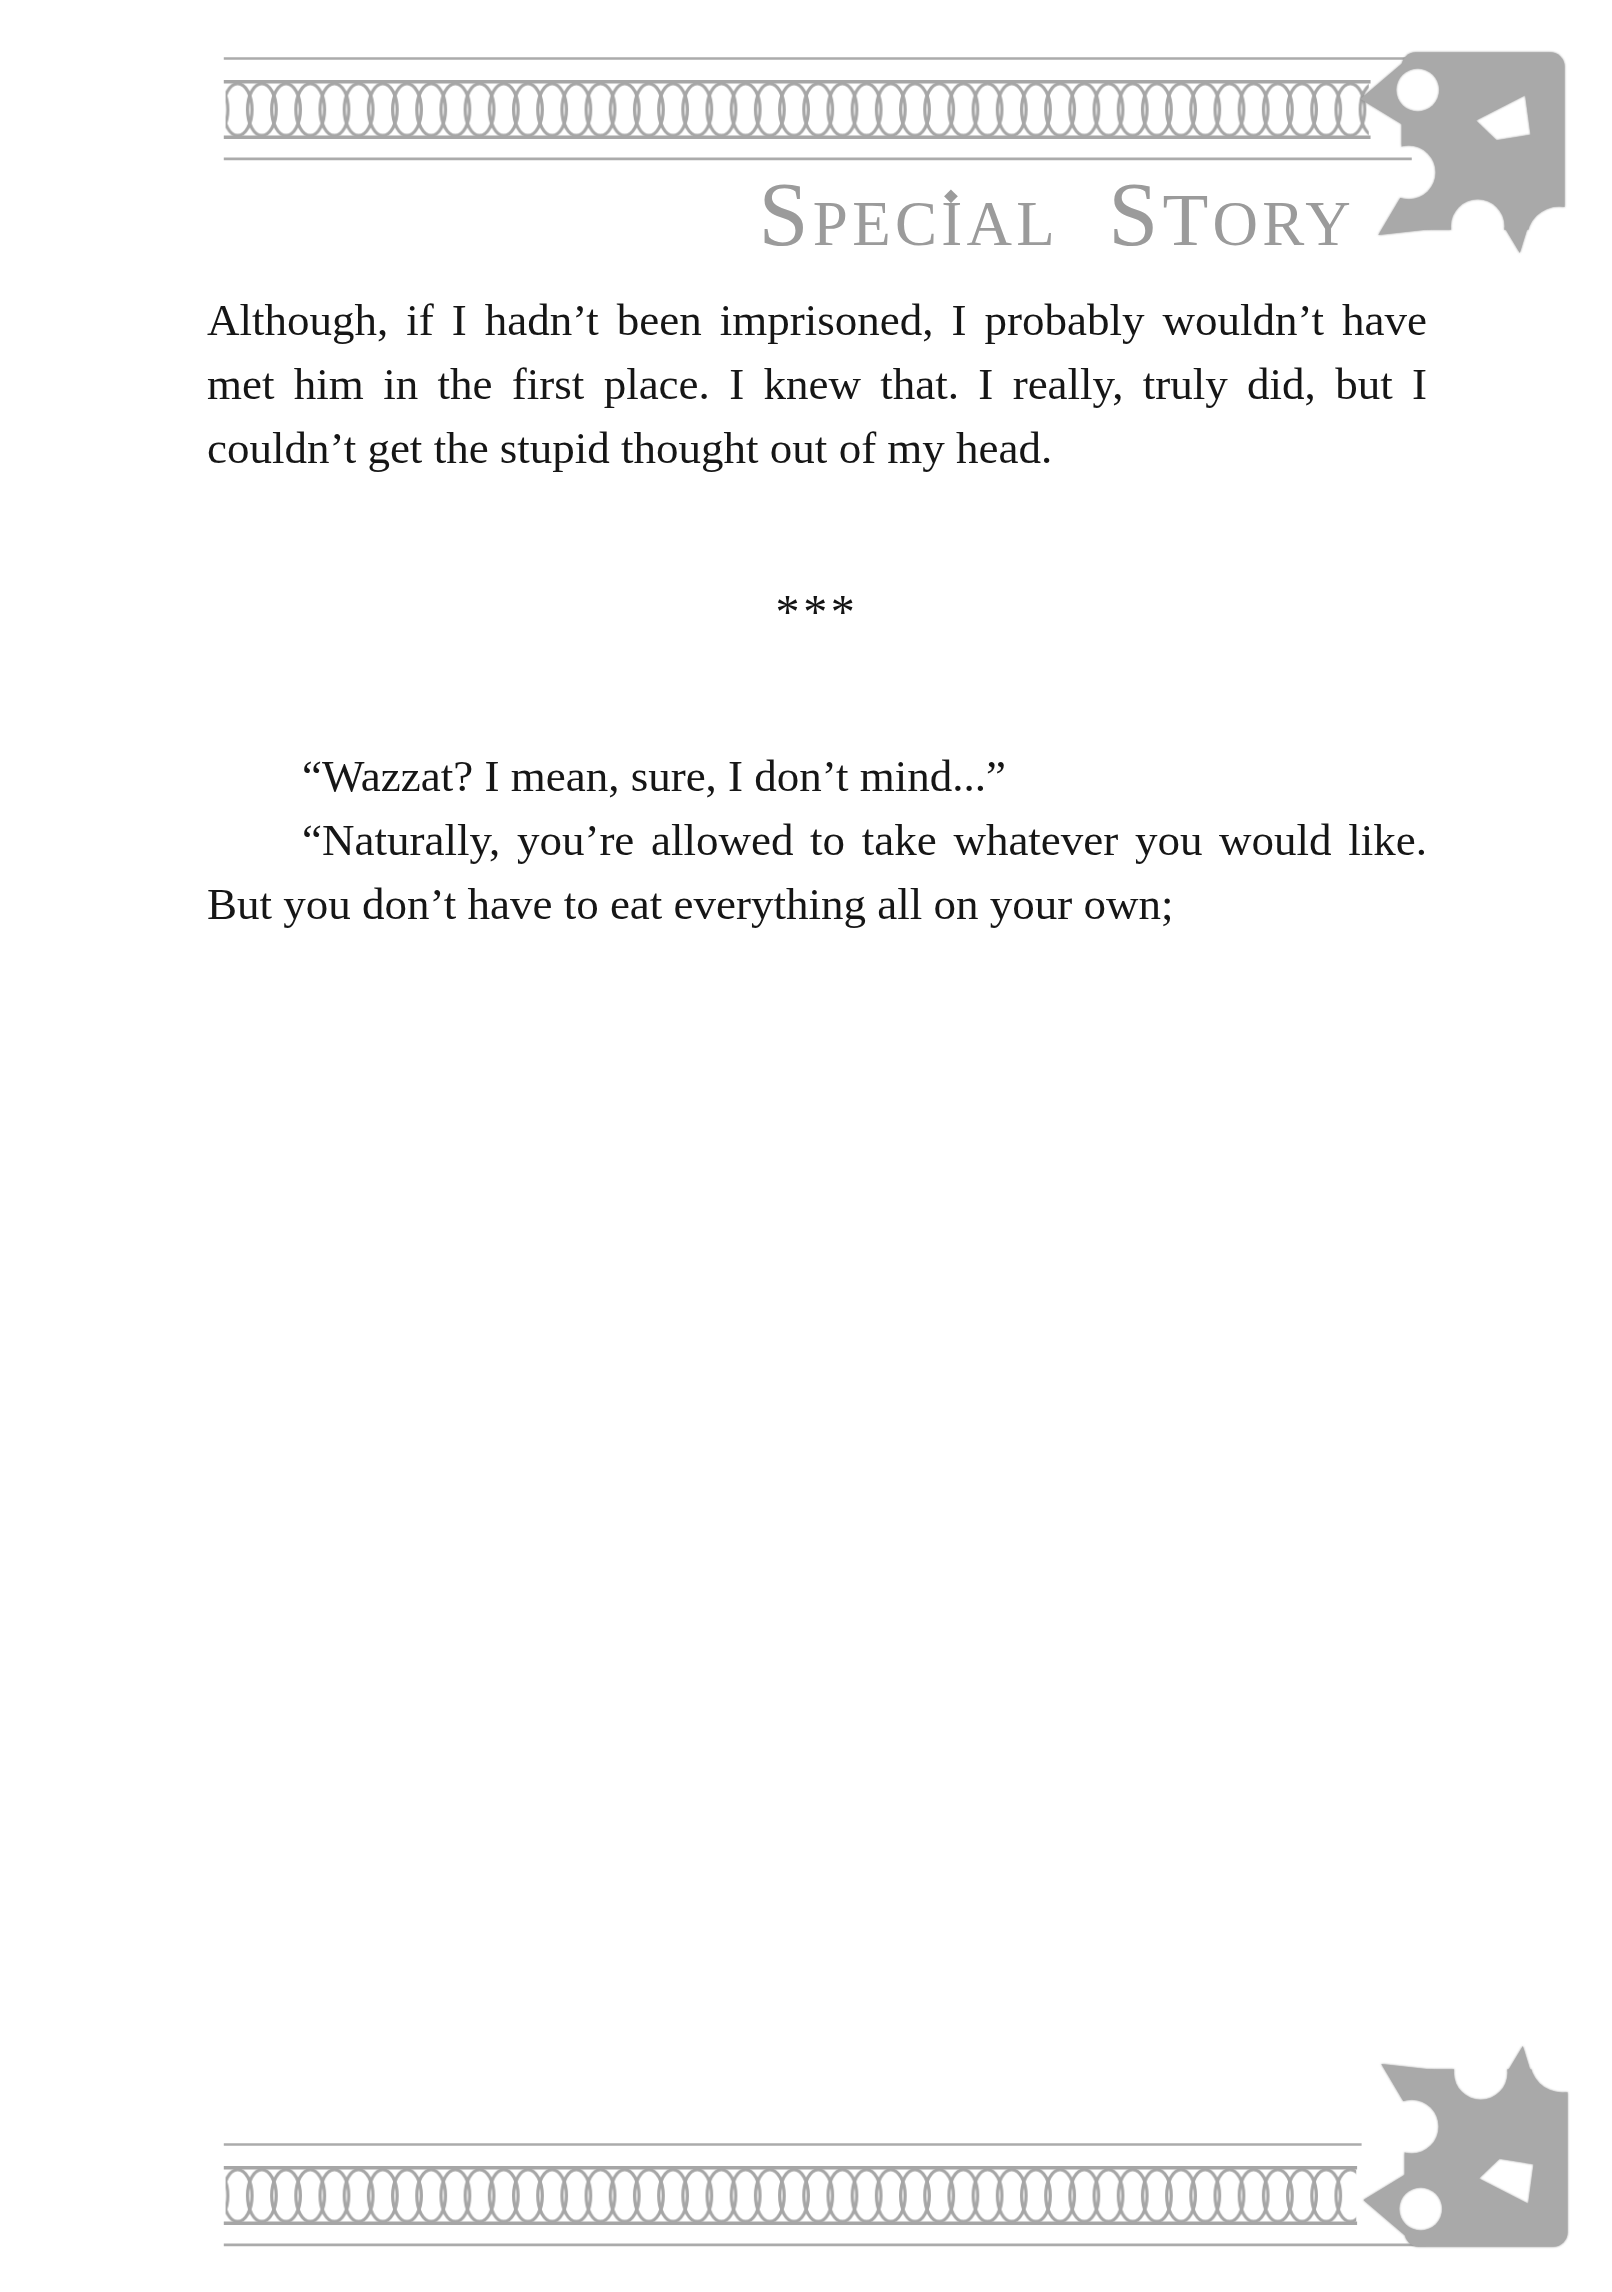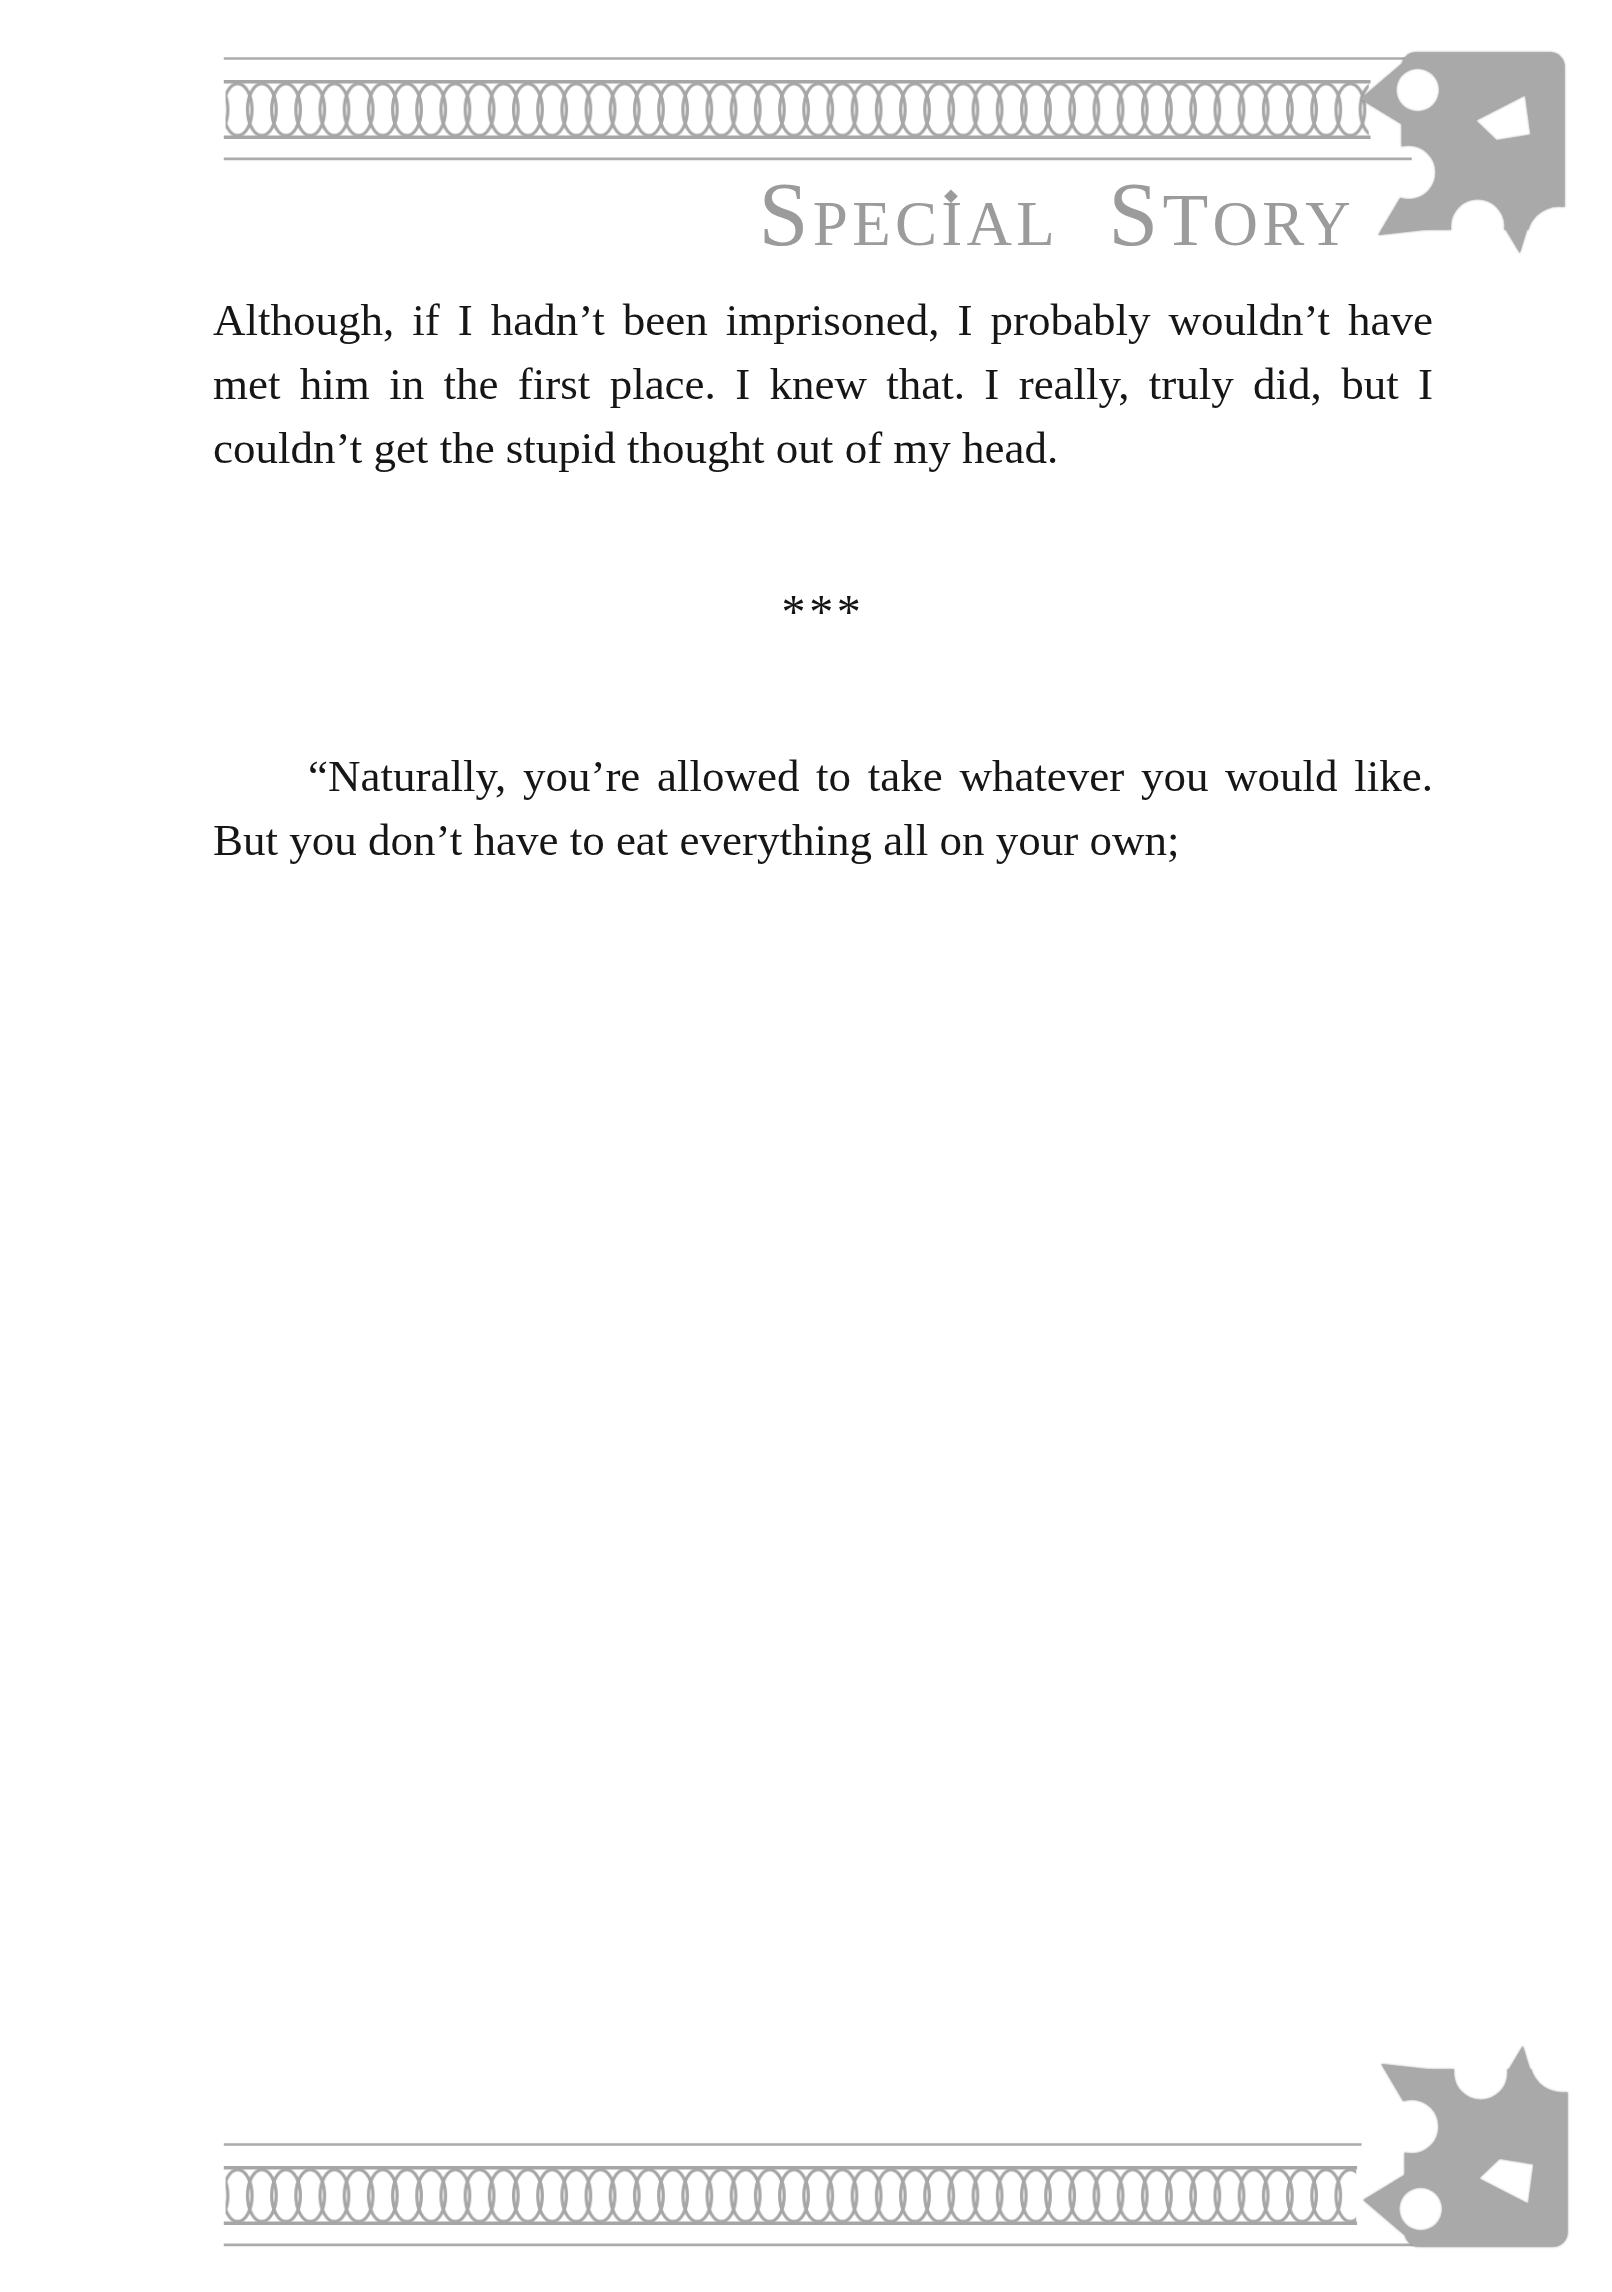--- a/index.html
+++ b/index.html
@@ -38,21 +38,21 @@
   .t-i { position:relative; display:inline-block; }
   .t-dia {
     position:absolute; top:-7.2px; left:38%;
     transform:translateX(-50%);
     font-size:18px; letter-spacing:0;
   }
 
   
   .textblock {
     position:absolute;
-    left:213px; top:288px; width:1220px;
+    left:207px; top:288px; width:1220px;
     font-size:45px; line-height:64px;
     text-align:justify;
     color:#161616;
   }
   .textblock p { margin:0; text-indent:95px; }
   .textblock p.noindent { text-indent:0; }
   .sep {
     text-align:center;
     font-size:48px;
     letter-spacing:3.6px;
@@ -100,20 +100,21 @@
     <rect width="240" height="230" fill="#a9a9a9" mask="url(#omTop)"></rect>
   </svg>
 
   <div class="title">
     <span class="t-big">S</span><span class="t-small">PEC</span><span class="t-small t-i"><span class="t-dia">◆</span><span>I</span></span><span class="t-small">AL</span><span class="t-big t-word2">S</span><span class="t-tall">T</span><span class="t-small">ORY</span>
   </div>
 
   <div class="textblock">
     <p class="noindent">Although, if I hadn’t been imprisoned, I probably wouldn’t have met him in the first place. I knew that. I really, truly did, but I couldn’t get the stupid thought out of my head.</p>
     <div class="sep">***</div>
+    <p>“Wazzat? I mean, sure, I don’t mind...”</p>
     <p>“Naturally, you’re allowed to take whatever you would like. But you don’t have to eat everything all on your own;</p>
   </div>
 
   <svg class="border-svg border-bottom" width="1205" height="112" viewBox="0 0 1345 125">
     <defs>
       <pattern id="ovalsBot" x="4" y="31" width="27" height="62" patternUnits="userSpaceOnUse">
         <g stroke="#a6a6a6" stroke-width="3.6" fill="none">
           <ellipse cx="-13.5" cy="31" rx="16" ry="29"></ellipse>
           <ellipse cx="13.5" cy="31" rx="16" ry="29"></ellipse>
           <ellipse cx="40.5" cy="31" rx="16" ry="29"></ellipse>

